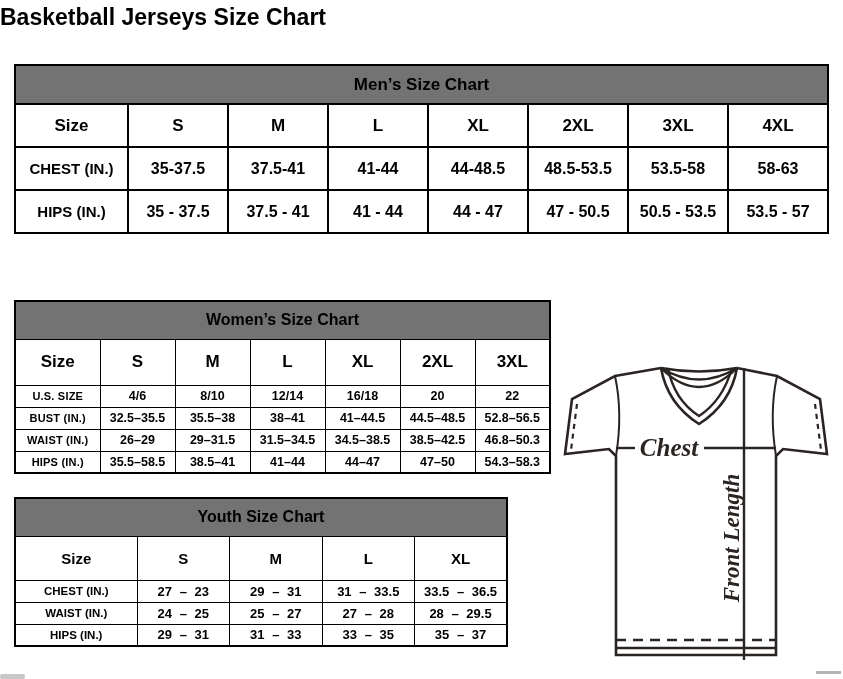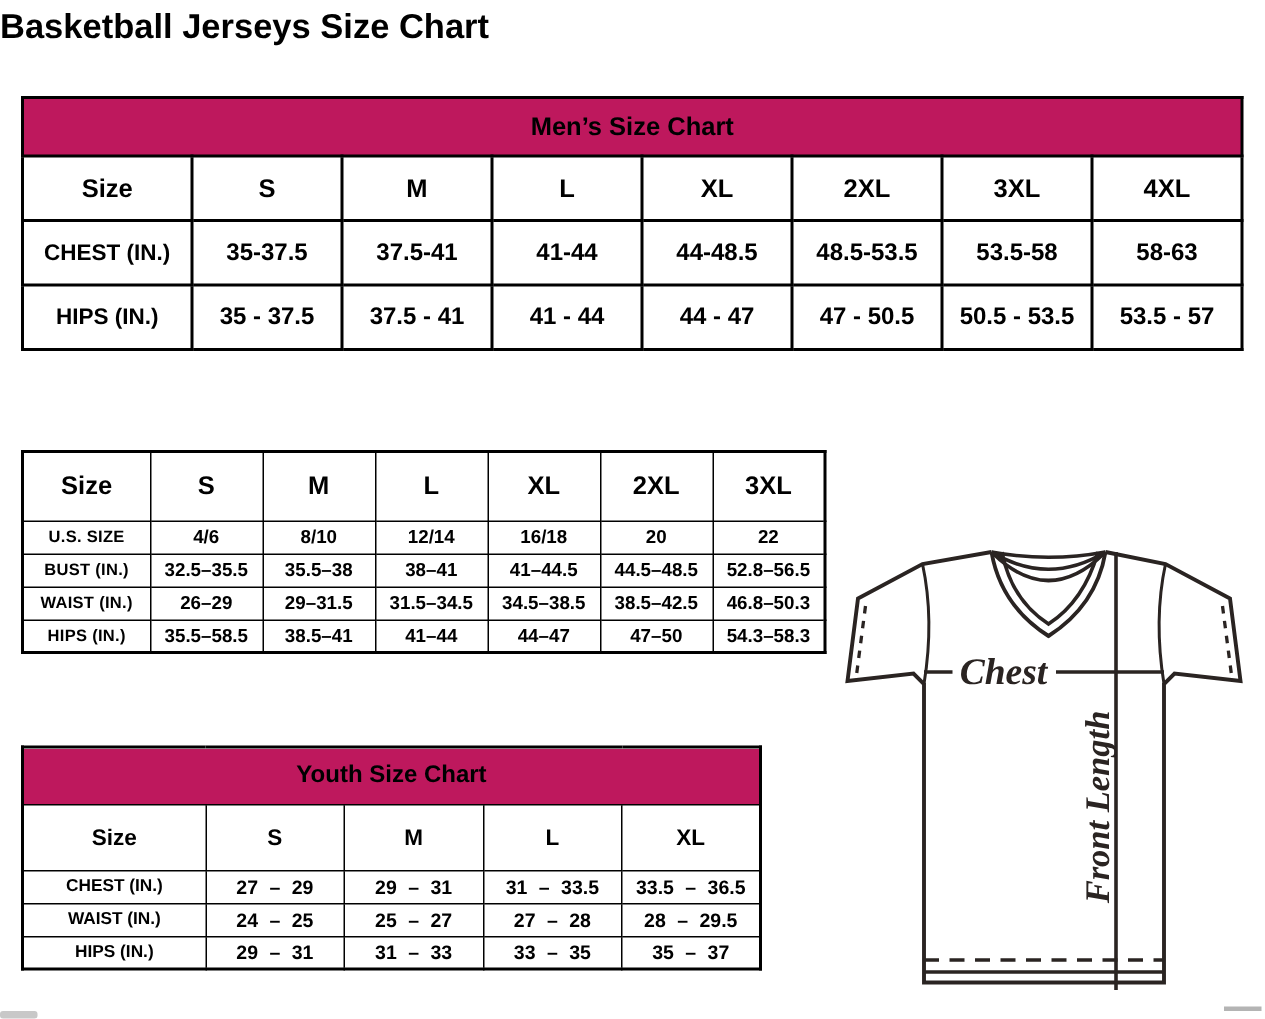--- a/index.html
+++ b/index.html
@@ -13,21 +13,21 @@
   }
   table.size-table{
     position:absolute;border-collapse:collapse;table-layout:fixed;
     background:#fff;border:2px solid #000;
   }
   table.size-table th, table.size-table td{
     border:2px solid #000;font-weight:bold;text-align:center;
     vertical-align:middle;padding:0;white-space:nowrap;overflow:hidden;color:#000;
   }
   table.thin th, table.thin td{border-width:1px;}
-  .tbl-title{background:#be185d;}
+  .tbl-title{background:#737373;}
 
   
   #men-table{left:14px;top:64px;width:815px;}
   #men-table .title-row{height:39px;}
   #men-table .title-row th{font-size:17px;}
   #men-table .size-row{height:43px;}
   #men-table .size-row th{font-size:17px;}
   #men-table .data-row{height:43px;}
   #men-table .data-row th{font-size:15px;}
   #men-table .data-row td{font-size:16px;}
@@ -124,20 +124,23 @@
   <colgroup>
       <col style="width:85px">
       <col>
       <col>
       <col>
       <col>
       <col>
       <col>
     </colgroup>
   <thead>
+    <tr class="title-row">
+      <th class="tbl-title" colspan="7">Women’s Size Chart</th>
+    </tr>
     <tr class="size-row">
       <th>Size</th>
       <th>S</th>
       <th>M</th>
       <th>L</th>
       <th>XL</th>
       <th>2XL</th>
       <th>3XL</th>
     </tr>
   </thead>
@@ -197,21 +200,21 @@
       <th>Size</th>
       <th>S</th>
       <th>M</th>
       <th>L</th>
       <th>XL</th>
     </tr>
   </thead>
   <tbody>
     <tr class="data-row">
       <th>CHEST (IN.)</th>
-      <td>27 – 29</td>
+      <td>27 – 23</td>
       <td>29 – 31</td>
       <td>31 – 33.5</td>
       <td>33.5 – 36.5</td>
     </tr>
     <tr class="data-row">
       <th>WAIST (IN.)</th>
       <td>24 – 25</td>
       <td>25 – 27</td>
       <td>27 – 28</td>
       <td>28 – 29.5</td>

